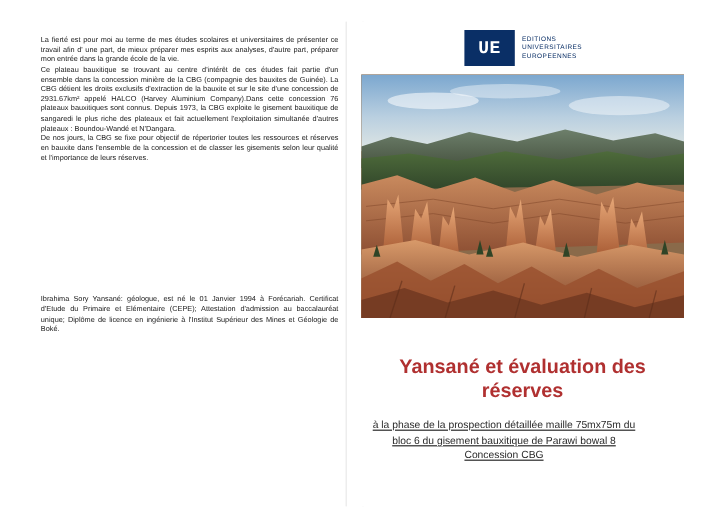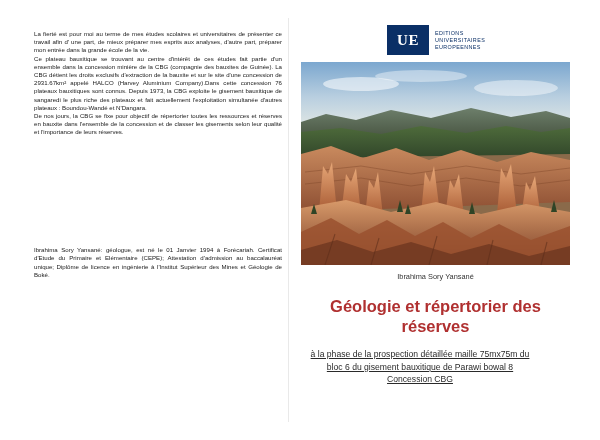--- a/index.html
+++ b/index.html
@@ -114,21 +114,21 @@
     width: 42px;
     height: 30px;
     background: #0a2f66;
     color: #ffffff;
     font-size: 15px;
     font-weight: bold;
     letter-spacing: 0.5px;
     display: flex;
     align-items: center;
     justify-content: center;
-    font-family: Liberation Serif, serif;
+    font-family: Liberation Mono, monospace;
   }
   #logo-text {
     margin-left: 6px;
     font-size: 5.4px;
     line-height: 7px;
     color: #0a2f66;
     letter-spacing: 0.4px;
     text-transform: uppercase;
   }
   
@@ -287,19 +287,18 @@
         <g fill="#2f4426">
           <path d="M96,150 L99,138 L102,150 Z"></path>
           <path d="M104,152 L107,142 L110,152 Z"></path>
           <path d="M168,152 L171,140 L174,152 Z"></path>
           <path d="M250,150 L253,138 L256,150 Z"></path>
           <path d="M10,152 L13,142 L16,152 Z"></path>
         </g>
       </svg>
     </div>
 
-    <div id="front-author">Ibrahima Sory Yansané</div>
-
-    <div id="front-title">Géologie et répertorier des réserves</div>
+
+    <div id="front-title">Yansané et évaluation des réserves</div>
 
     <div id="front-subtitle">à la phase de la prospection détaillée maille 75mx75m du bloc 6 du gisement bauxitique de Parawi bowal 8 Concession CBG</div>
   </div>
 </div>
 
 </body></html>

